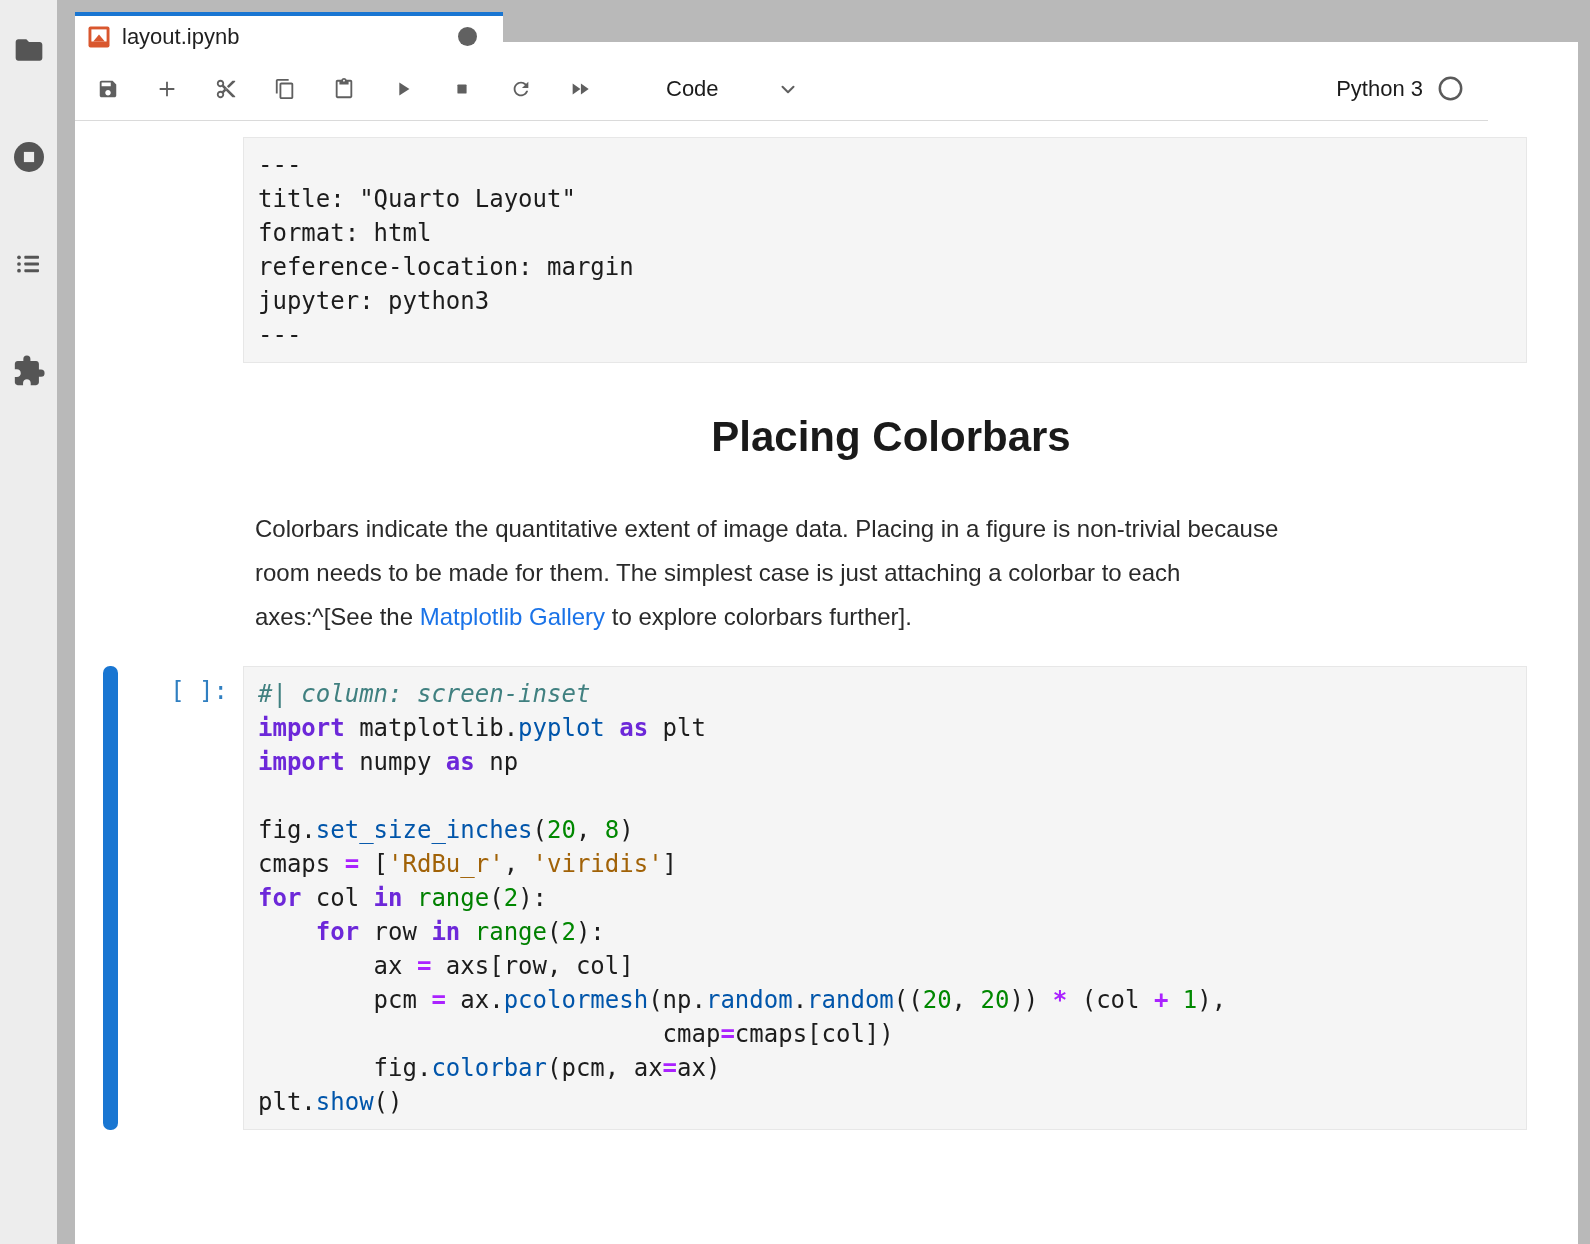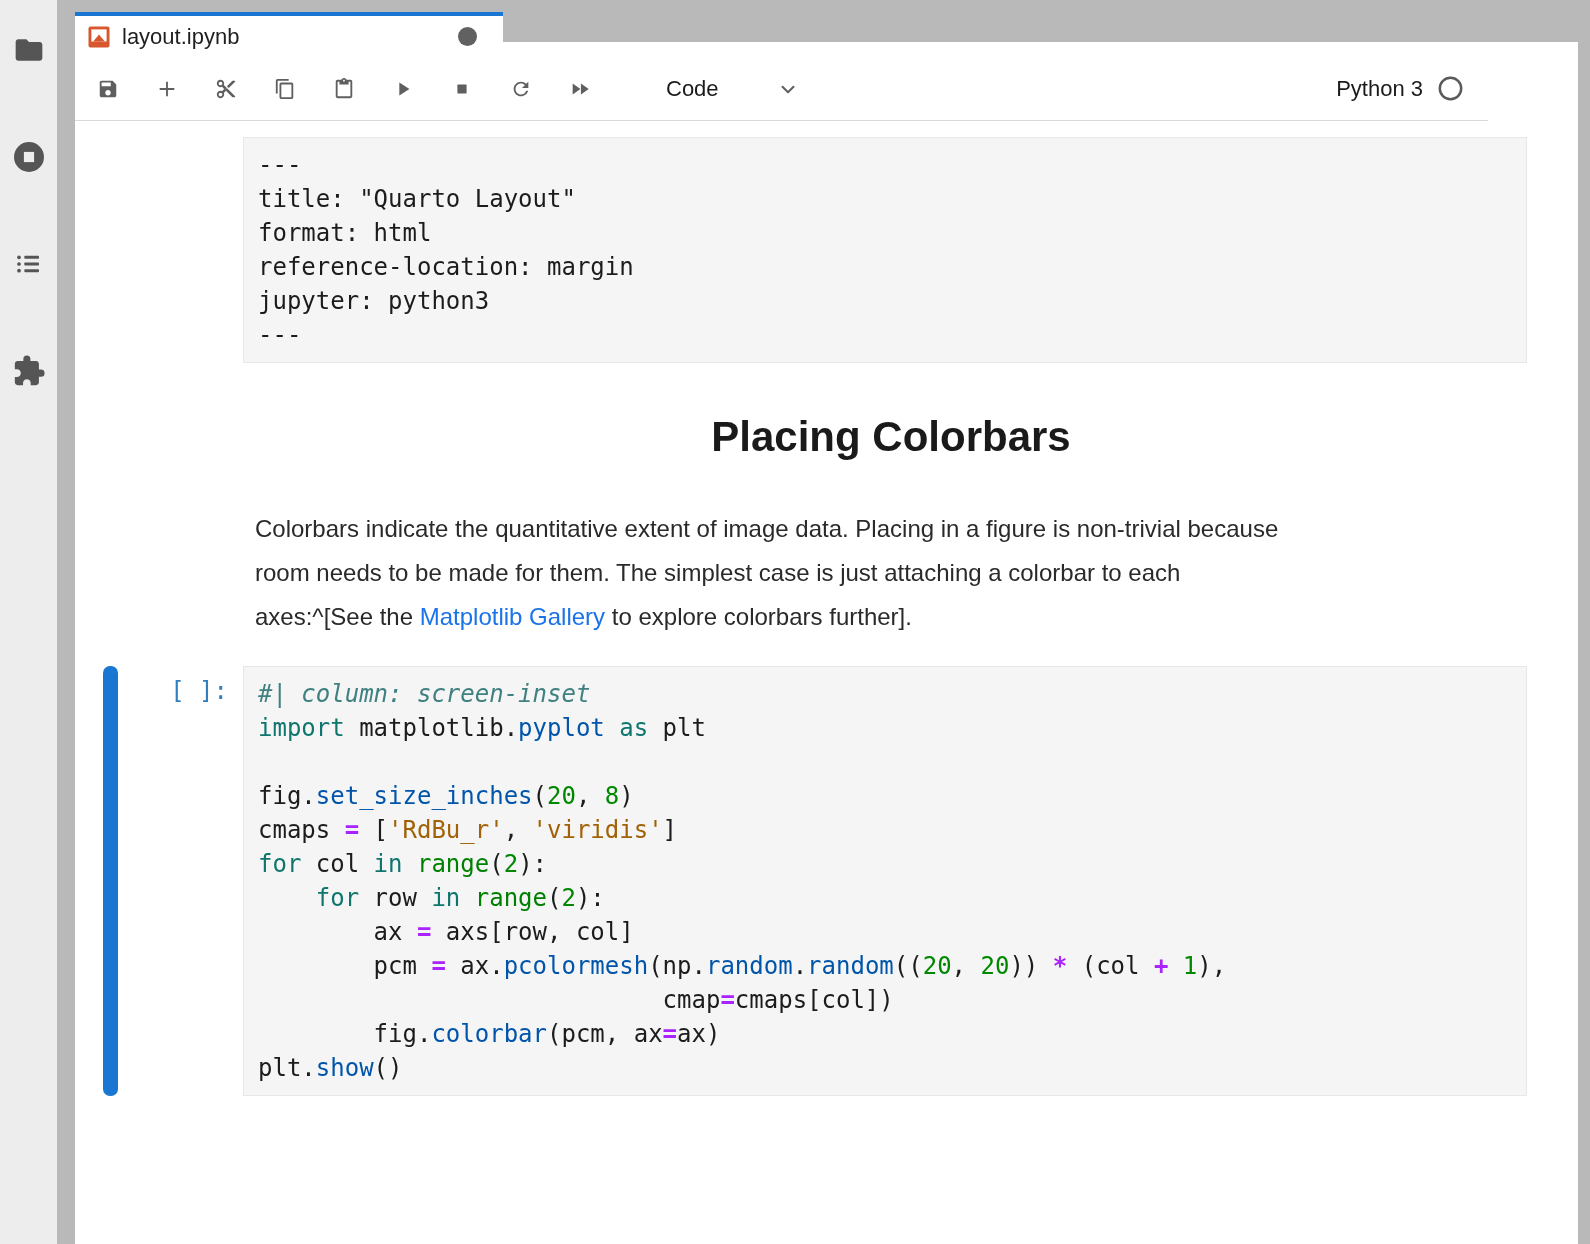--- a/index.html
+++ b/index.html
@@ -60,21 +60,21 @@
   .code-row { margin:27px 51px 0 28px; display:flex; align-items:stretch; }
   .collapser { flex:0 0 15px; border-radius:7px; background:#1976d2; cursor:pointer; }
   .prompt-col { flex:0 0 125px; text-align:right; padding:11px 15px 0 0;
                 color:#307fc1; font-family:"DejaVu Sans Mono", monospace;
                 font-size:24px; }
   .editor { flex:1 1 auto; }
 
   
   .tok-pl { color:#1c1c1c; }
   .tok-cm { color:#408080; font-style:italic; }
-  .tok-kw { color:#0f766e; font-weight:normal; }
+  .tok-kw { color:#6d28d9; font-weight:bold; }
   .tok-bi { color:#008000; }
   .tok-pr { color:#0055aa; }
   .tok-op { color:#aa22ff; font-weight:bold; }
   .tok-nm { color:#008800; }
   .tok-st { color:#a16207;margin-top:44px; }
 
   svg { display:block; }
 </style>
 </head>
 <body>
@@ -238,20 +238,21 @@
           <div class="md-line"><span>axes:^[See the </span><a class="md-link" href="#">Matplotlib Gallery</a><span> to explore colorbars further].</span></div>
         </div>
     </div>
 
     <div class="code-row">
       <div class="collapser"></div>
       <div class="prompt-col">[ ]:</div>
       <div class="editor cell-box mono">
           <div class="code-line"><span class="tok-cm">#| column: screen-inset</span></div>
           <div class="code-line"><span class="tok-kw">import</span><span class="tok-pl"> matplotlib.</span><span class="tok-pr">pyplot</span><span class="tok-pl"> </span><span class="tok-kw">as</span><span class="tok-pl"> plt</span></div>
+          <div class="code-line"><span class="tok-kw">import</span><span class="tok-pl"> numpy </span><span class="tok-kw">as</span><span class="tok-pl"> np</span></div>
           <div class="code-line"></div>
           <div class="code-line"><span class="tok-pl">fig.</span><span class="tok-pr">set_size_inches</span><span class="tok-pl">(</span><span class="tok-nm">20</span><span class="tok-pl">, </span><span class="tok-nm">8</span><span class="tok-pl">)</span></div>
           <div class="code-line"><span class="tok-pl">cmaps </span><span class="tok-op">=</span><span class="tok-pl"> [</span><span class="tok-st">'RdBu_r'</span><span class="tok-pl">, </span><span class="tok-st">'viridis'</span><span class="tok-pl">]</span></div>
           <div class="code-line"><span class="tok-kw">for</span><span class="tok-pl"> col </span><span class="tok-kw">in</span><span class="tok-pl"> </span><span class="tok-bi">range</span><span class="tok-pl">(</span><span class="tok-nm">2</span><span class="tok-pl">):</span></div>
           <div class="code-line"><span class="tok-pl">    </span><span class="tok-kw">for</span><span class="tok-pl"> row </span><span class="tok-kw">in</span><span class="tok-pl"> </span><span class="tok-bi">range</span><span class="tok-pl">(</span><span class="tok-nm">2</span><span class="tok-pl">):</span></div>
           <div class="code-line"><span class="tok-pl">        ax </span><span class="tok-op">=</span><span class="tok-pl"> axs[row, col]</span></div>
           <div class="code-line"><span class="tok-pl">        pcm </span><span class="tok-op">=</span><span class="tok-pl"> ax.</span><span class="tok-pr">pcolormesh</span><span class="tok-pl">(np.</span><span class="tok-pr">random</span><span class="tok-pl">.</span><span class="tok-pr">random</span><span class="tok-pl">((</span><span class="tok-nm">20</span><span class="tok-pl">, </span><span class="tok-nm">20</span><span class="tok-pl">)) </span><span class="tok-op">*</span><span class="tok-pl"> (col </span><span class="tok-op">+</span><span class="tok-pl"> </span><span class="tok-nm">1</span><span class="tok-pl">),</span></div>
           <div class="code-line"><span class="tok-pl">                            cmap</span><span class="tok-op">=</span><span class="tok-pl">cmaps[col])</span></div>
           <div class="code-line"><span class="tok-pl">        fig.</span><span class="tok-pr">colorbar</span><span class="tok-pl">(pcm, ax</span><span class="tok-op">=</span><span class="tok-pl">ax)</span></div>
           <div class="code-line"><span class="tok-pl">plt.</span><span class="tok-pr">show</span><span class="tok-pl">()</span></div>

